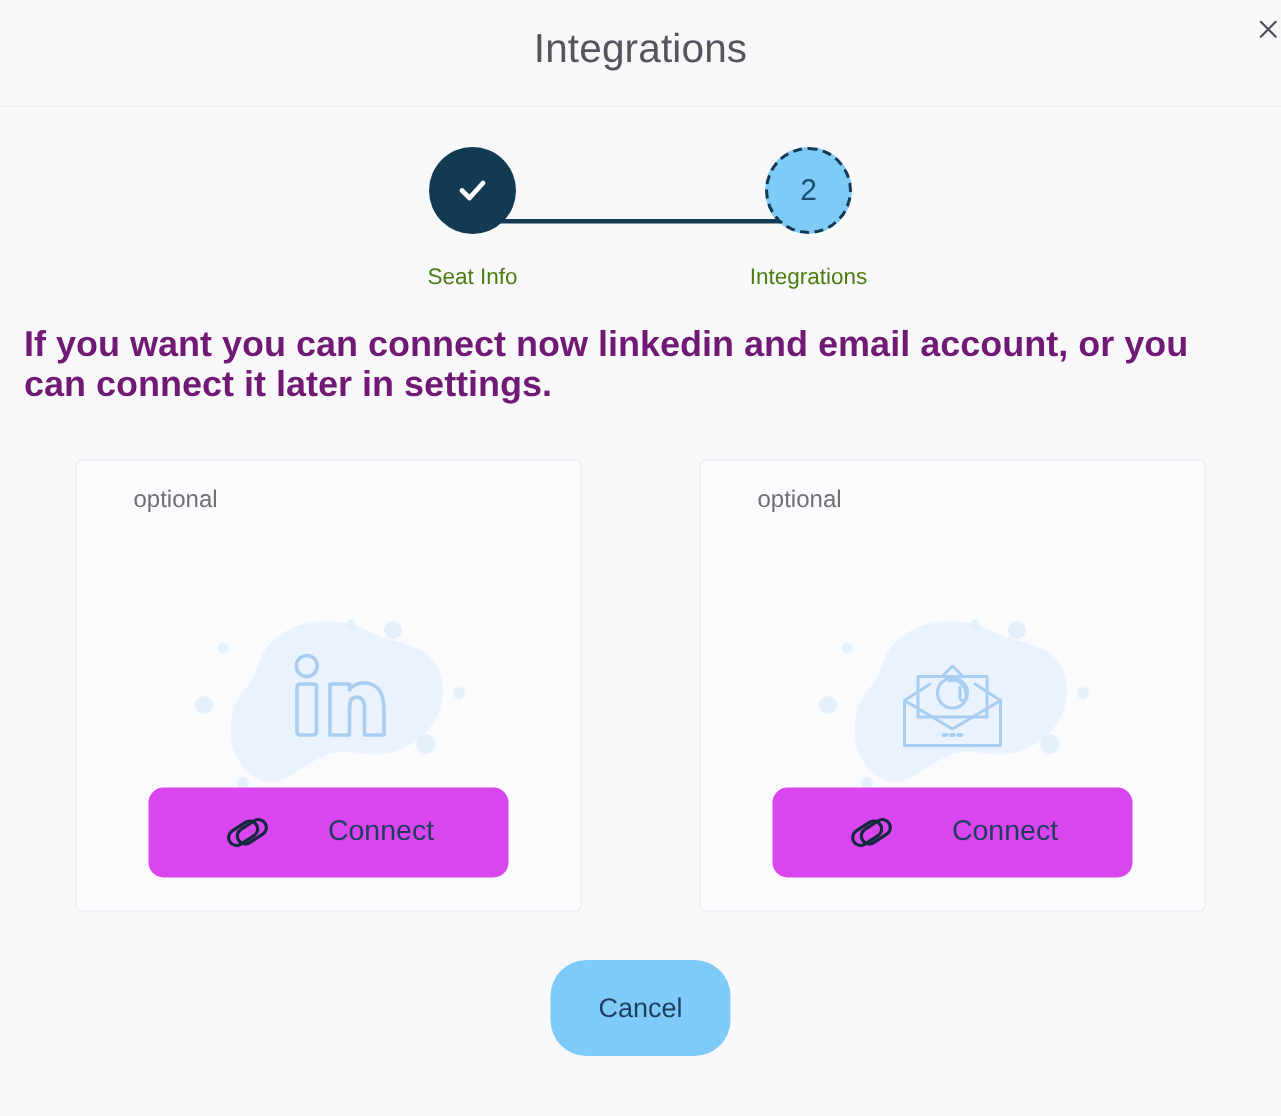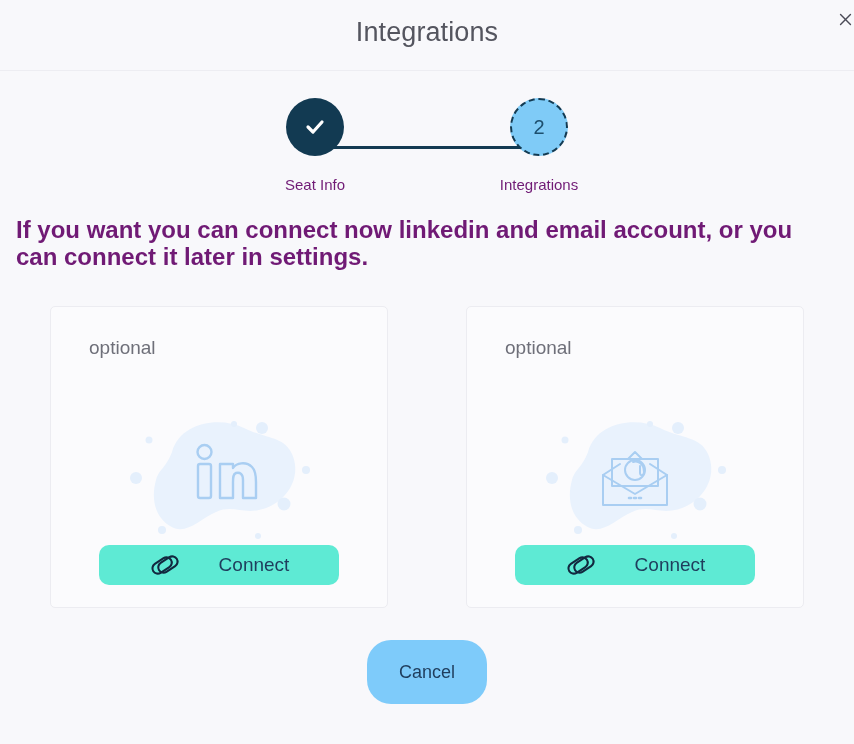--- a/index.html
+++ b/index.html
@@ -97,21 +97,21 @@
     background: #7fcbf7;
     border: 2px dashed #123a52;
     color: #1d4f6e;
     font-size: 20px;
     font-weight: 400;
   }
   .step-circle.done svg { width: 24px; height: 24px; display: block; }
   .step-label {
     margin-top: 20px;
     font-size: 15px;
-    color: #701a75;
+    color: #4d7c0f;
     white-space: nowrap;
   }
 
   
   .description {
     margin: 0 16px;
     font-size: 24px;
     line-height: 27px;
     color: #701a75;
     max-width: 826px;
@@ -129,40 +129,40 @@
     width: 338px;
     height: 302px;
     background: #fbfbfd;
     border: 1px solid #ececf1;
     border-radius: 5px;
     position: relative;
     display: flex;
     flex-direction: column;
   }
   .card-optional {
-    font-size: 19px;
+    font-size: 16px;
     color: #6e6f79;
-    margin: 30px 0 0 38px;
+    margin: 18px 0 0 38px;
   }
   .art {
     position: relative;
     flex: 1;
     display: flex;
     align-items: center;
     justify-content: center;
     margin-top: -10px;
   }
   .art svg { display: block; }
   .connect-btn {
     position: absolute;
     left: 48px;
     right: 48px;
     bottom: 22px;
-    height: 40px;
-    background: #5eead4;
+    height: 60px;
+    background: #d946ef;
     border: none;
     border-radius: 10px;
     display: flex;
     align-items: center;
     justify-content: center;
     gap: 38px;
     cursor: pointer;
     font-family: inherit;
   }
   .connect-btn .link-icon { width: 32px; height: 32px; display: block; }

